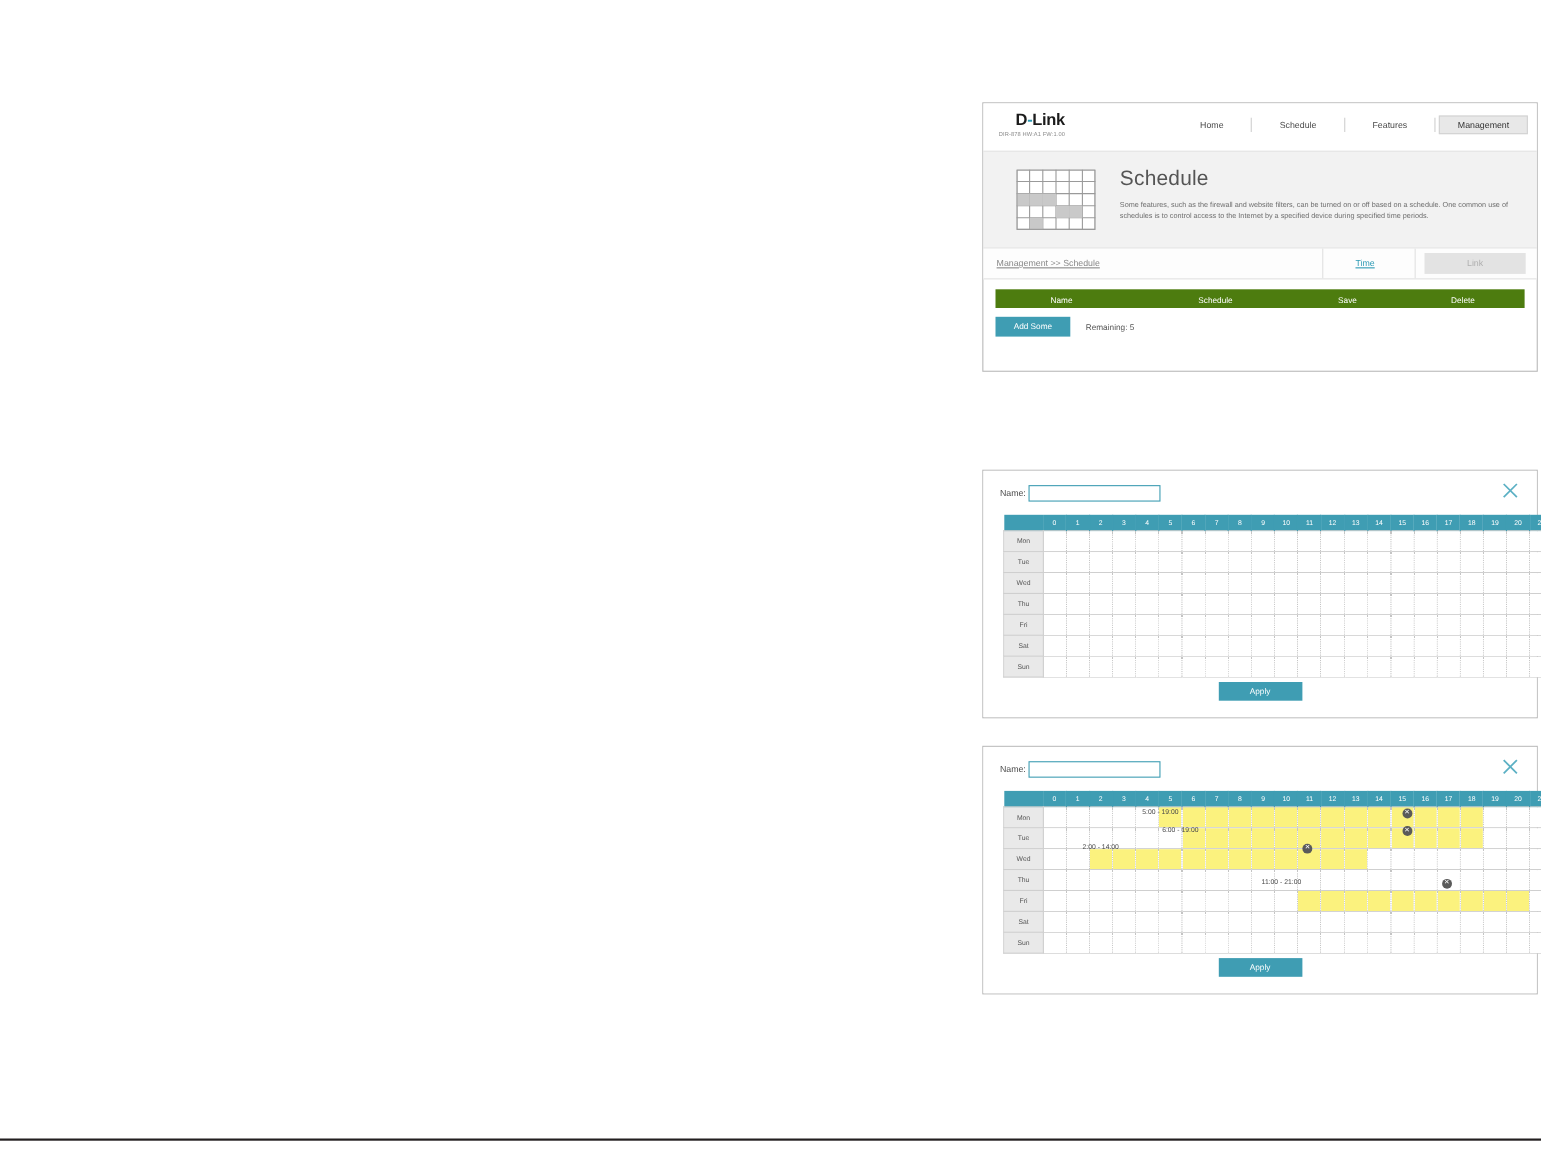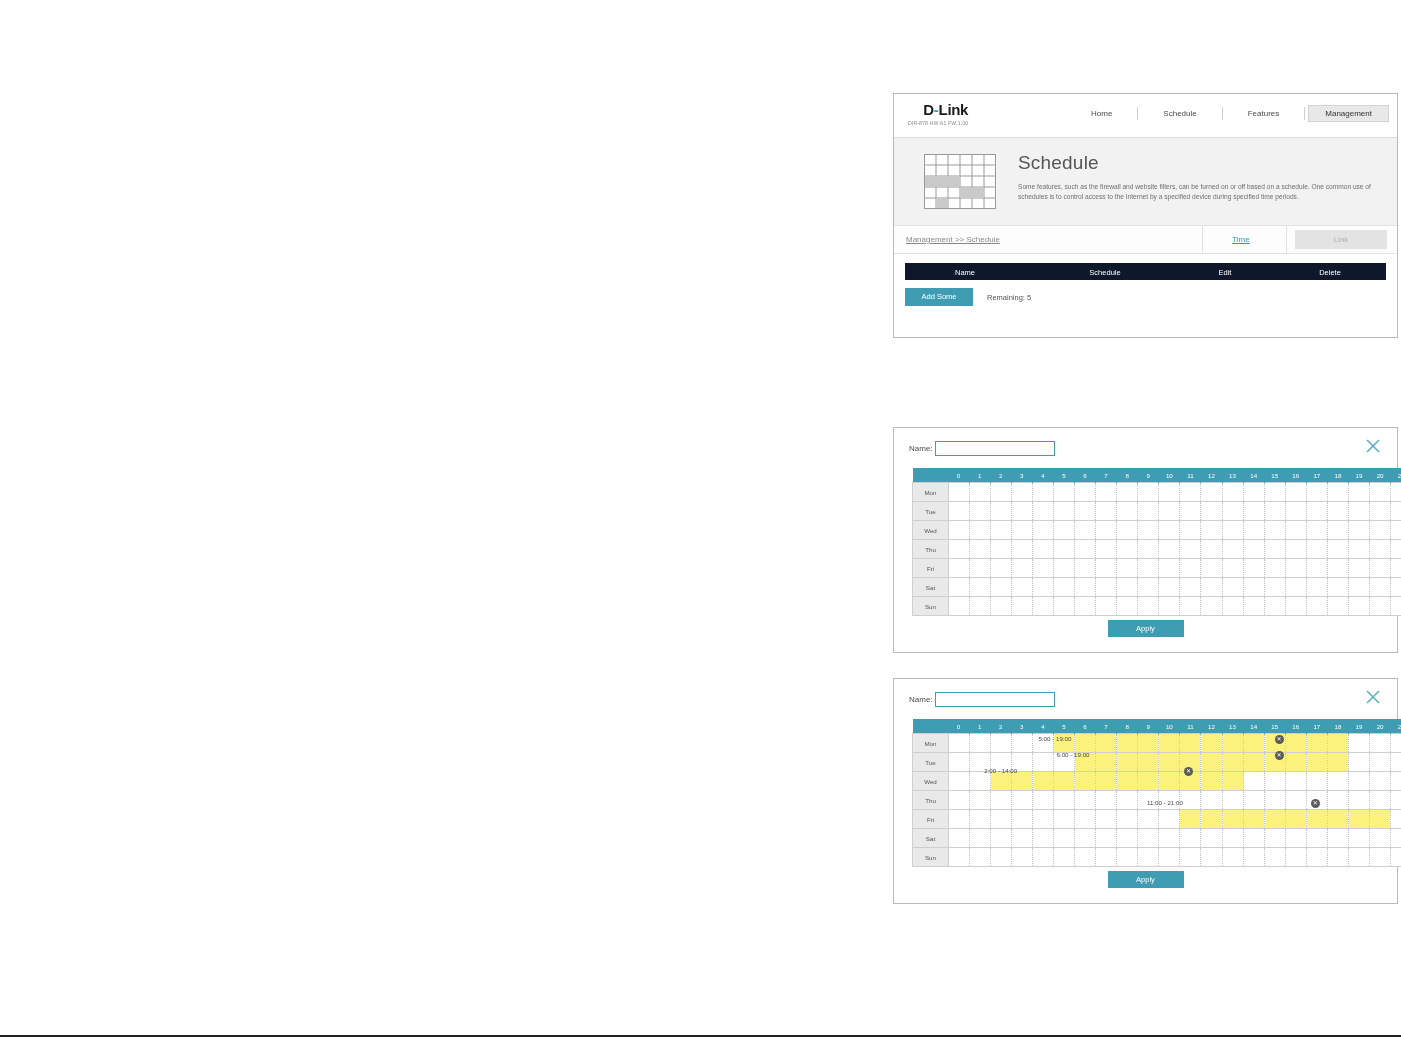--- a/index.html
+++ b/index.html
@@ -165,21 +165,21 @@
     color: #b0b0b0;
     font-size: 8px;
     line-height: 19px;
     text-align: center;
   }
 
   .table-head {
     position: relative;
     margin: 9px 11px 0 11px;
     height: 17px;
-    background: #0f172a;
+    background: #4d7c0f;
     color: #ffffff;
     font-size: 7.5px;
     padding-left: 48px;
   }
   .table-head span {
     position: absolute;
     top: 5px;
     text-align: center;
   }
   .th-name   { left: 20px;  width: 80px; }
@@ -396,21 +396,21 @@
     <div class="breadcrumb-text">Management &gt;&gt; Schedule</div>
     <div class="bc-sep" style="right:194px;"></div>
     <div class="bc-sep" style="right:110px;"></div>
     <div class="time-link">Time</div>
     <div class="save-btn">Link</div>
   </div>
 
   <div class="table-head">
     <span class="th-name">Name</span>
     <span class="th-sched">Schedule</span>
-    <span class="th-edit">Edit</span>
+    <span class="th-edit">Save</span>
     <span class="th-delete">Delete</span>
   </div>
 
   <div class="addrule-row">
     <div class="add-rule-btn">Add Some</div>
     <div class="remaining-text">Remaining: 5</div>
   </div>
 </div>
 
 <div class="panel" id="dialog-empty">

